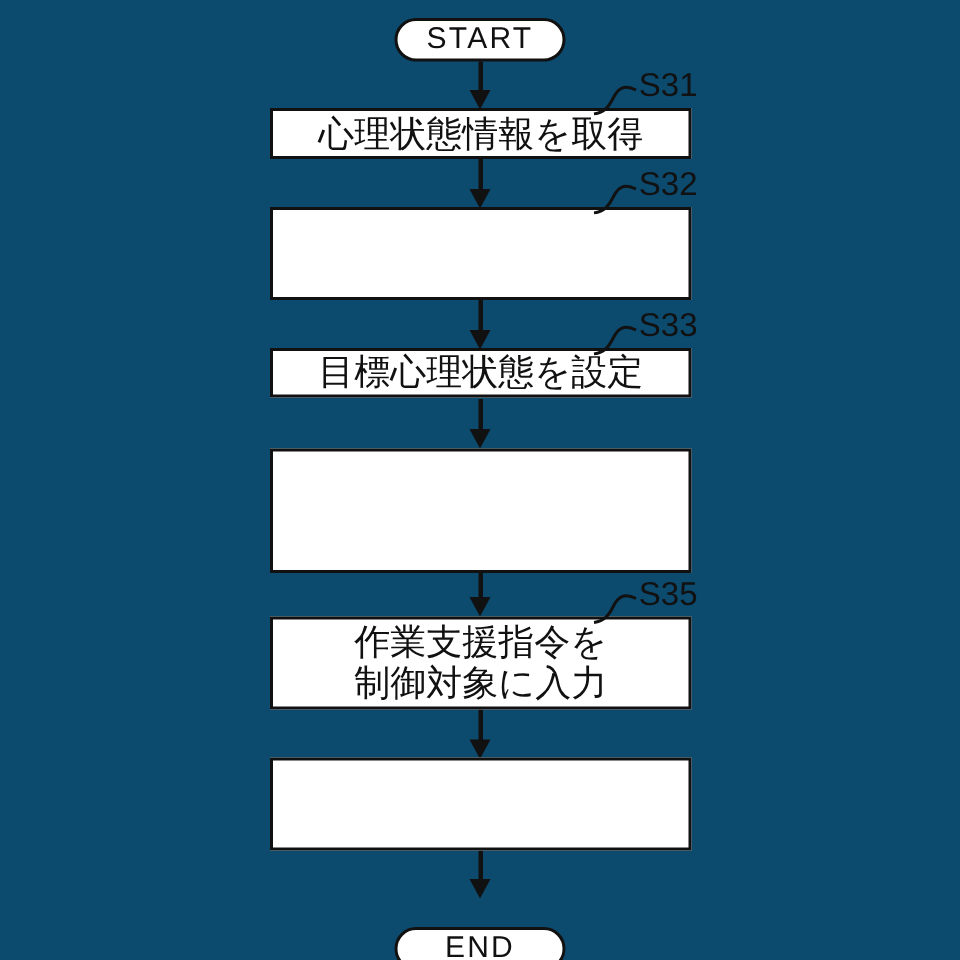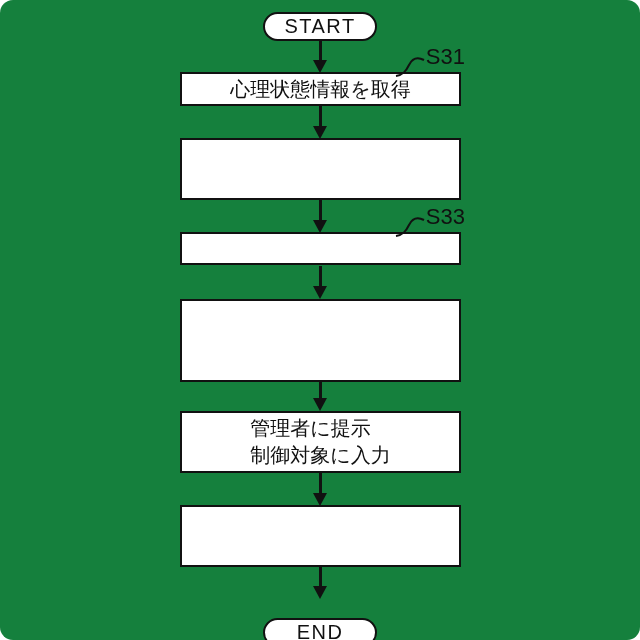--- a/index.html
+++ b/index.html
@@ -5,23 +5,22 @@
   * { margin:0; padding:0; box-sizing:border-box; }
   html,body { width:640px; height:640px; }
   body {
     background:#ffffff;
     font-family:"Liberation Sans","DejaVu Sans",sans-serif;
     color:#111111;
   }
   .canvas {
     position:relative;
     width:640px; height:640px;
-    background:#15803d;
+    background:#0c4a6e;
     overflow:hidden;
-    border-radius:13px;
   }
   
   .terminal {
     position:absolute;
     left:263px;
     width:114px; height:29px;
     border:2.5px solid #111111;
     border-radius:15px;
     background:#ffffff;
     display:flex; align-items:center; justify-content:center;
@@ -33,22 +32,22 @@
   .box {
     position:absolute;
     left:180px;
     width:281px;
     border:2.8px solid #111111;
     background:#ffffff;
     display:flex; align-items:center; justify-content:center;
   }
   .box-text {
     white-space:pre-line;
-    text-align:left;
-    font-size:20px;
+    text-align:right;
+    font-size:24px;
     line-height:27px;
   }
   
   .tag {
     position:absolute;
     top:-28px; right:-6px;
     display:flex; align-items:flex-start;
     gap:1px;
   }
   .tag svg { display:block; margin-top:5px; }
@@ -109,37 +108,50 @@
     <span class="box-text">心理状態情報を取得</span>
     <div class="tag">
       <svg width="30" height="26" viewBox="0 0 30 26">
         <path d="M29 9 C21 5 17 8 14 14 C11 20 8 24 1 25" stroke="#111111" stroke-width="2" fill="none"></path>
       </svg>
       <span class="tag-text">S31</span>
     </div>
   </div>
 
   <div class="box" style="top:138px;height:62px;">
+    <div class="tag">
+      <svg width="30" height="26" viewBox="0 0 30 26">
+        <path d="M29 9 C21 5 17 8 14 14 C11 20 8 24 1 25" stroke="#111111" stroke-width="2" fill="none"></path>
+      </svg>
+      <span class="tag-text">S32</span>
+    </div>
   </div>
 
   <div class="box" style="top:232px;height:33px;">
+    <span class="box-text">目標心理状態を設定</span>
     <div class="tag">
       <svg width="30" height="26" viewBox="0 0 30 26">
         <path d="M29 9 C21 5 17 8 14 14 C11 20 8 24 1 25" stroke="#111111" stroke-width="2" fill="none"></path>
       </svg>
       <span class="tag-text">S33</span>
     </div>
   </div>
 
   <div class="box" style="top:299px;height:83px;">
   </div>
 
   <div class="box" style="top:411px;height:62px;">
-    <span class="box-text">管理者に提示
+    <span class="box-text">作業支援指令を
 制御対象に入力</span>
+    <div class="tag">
+      <svg width="30" height="26" viewBox="0 0 30 26">
+        <path d="M29 9 C21 5 17 8 14 14 C11 20 8 24 1 25" stroke="#111111" stroke-width="2" fill="none"></path>
+      </svg>
+      <span class="tag-text">S35</span>
+    </div>
   </div>
 
   <div class="box" style="top:505px;height:62px;">
   </div>
 
   <div class="terminal end">
     <span>END</span>
   </div>
 
 </div>

